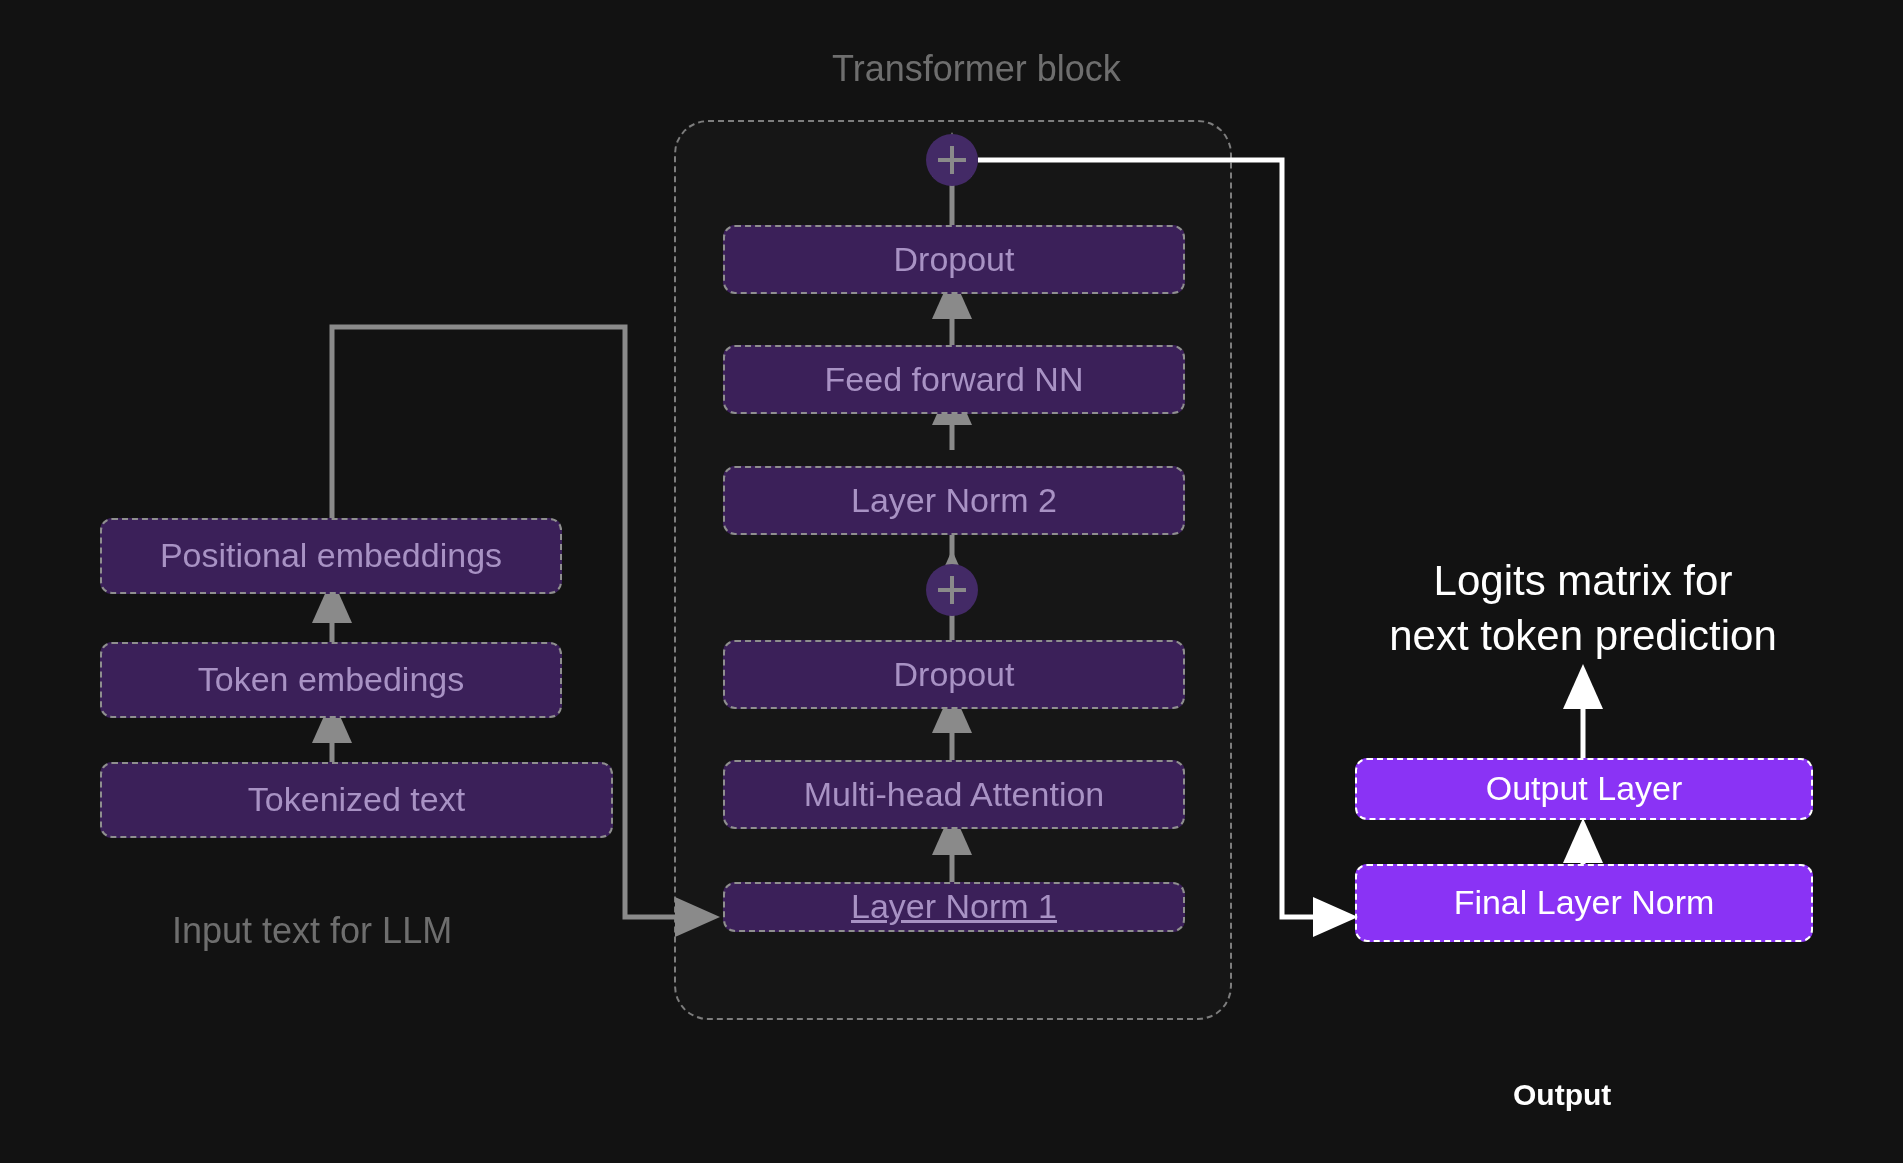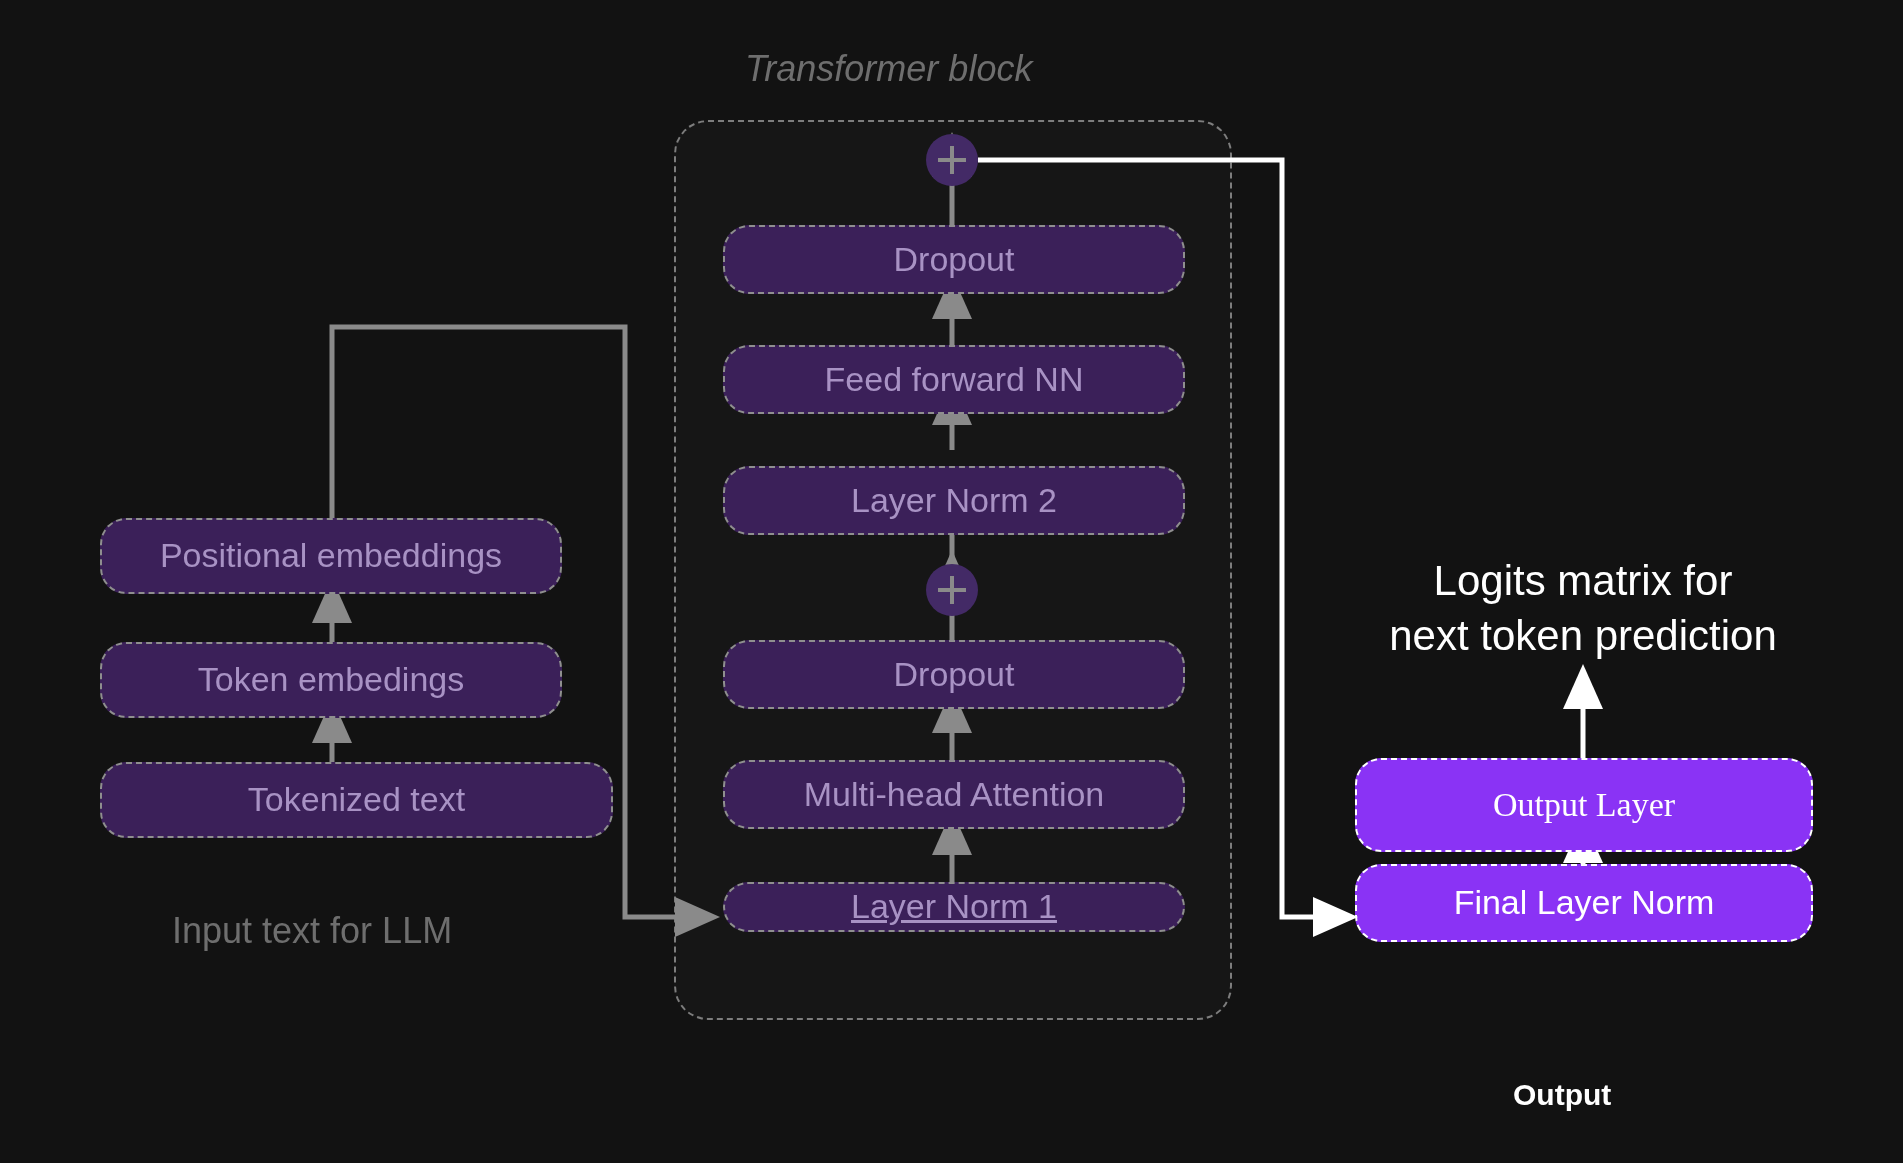--- a/index.html
+++ b/index.html
@@ -19,21 +19,21 @@
     background: #121212;
     font-family: "Liberation Sans", sans-serif;
   }
 
   
   .node {
     position: absolute;
     display: flex;
     align-items: center;
     justify-content: center;
-    border-radius: 26px;
+    border-radius: 12px;
     text-align: center;
     line-height: 1.15;
     white-space: nowrap;
     z-index: 4;
   }
 
   
   .node.dim {
     background: #3b2059;
     border: 2px dashed #8f8f8f;
@@ -99,21 +99,21 @@
     pointer-events: none;
   }
   svg.wires.under { z-index: 2; }
   svg.wires.over  { z-index: 7; }
 </style>
 </head>
 <body>
 
 <div id="stage">
 
-  <div class="label gray" style="left:745px; top:48px;font-style:italic;">Transformer block</div>
+  <div class="label gray" style="left:832px; top:48px;">Transformer block</div>
 
   <div id="transformer-block"></div>
 
   <svg class="wires under">
     <defs>
       <marker id="arrow-gray" markerWidth="10" markerHeight="10" refX="5" refY="4" orient="auto" markerUnits="strokeWidth">
         <path d="M0,0 L9,4 L0,8 z" fill="#8a8a8a"></path>
       </marker>
       <marker id="arrow-white" markerWidth="10" markerHeight="10" refX="5" refY="4" orient="auto" markerUnits="strokeWidth">
         <path d="M0,0 L9,4 L0,8 z" fill="#ffffff"></path>
@@ -161,21 +161,21 @@
   <div class="node dim" style="left:723px; top:882px; width:462px; height:50px;text-decoration:underline;">Layer Norm 1</div>
 
   <div class="plus-node" style="left:926px; top:134px;"></div>
 
   <div class="plus-node" style="left:926px; top:564px;"></div>
 
   <div class="label white" style="left:1383px; top:553px; width:400px;">Logits matrix for</div>
 
   <div class="label white" style="left:1363px; top:608px; width:440px;">next token prediction</div>
 
-  <div class="node bright" style="left:1355px; top:758px; width:458px; height:94px;font-family:Liberation Serif, serif;">Output Layer</div>
+  <div class="node bright" style="left:1355px; top:758px; width:458px; height:62px;">Output Layer</div>
 
   <div class="node bright" style="left:1355px; top:864px; width:458px; height:78px;">Final Layer Norm</div>
 
   <div class="label bold" style="left:1513px; top:1078px;">Output</div>
 
   <svg class="wires over">
 
     <path d="M978,160 L1282,160 L1282,917 L1338,917" fill="none" stroke="#ffffff" stroke-width="5" marker-end="url(#arrow-white)"></path>
   </svg>
 

